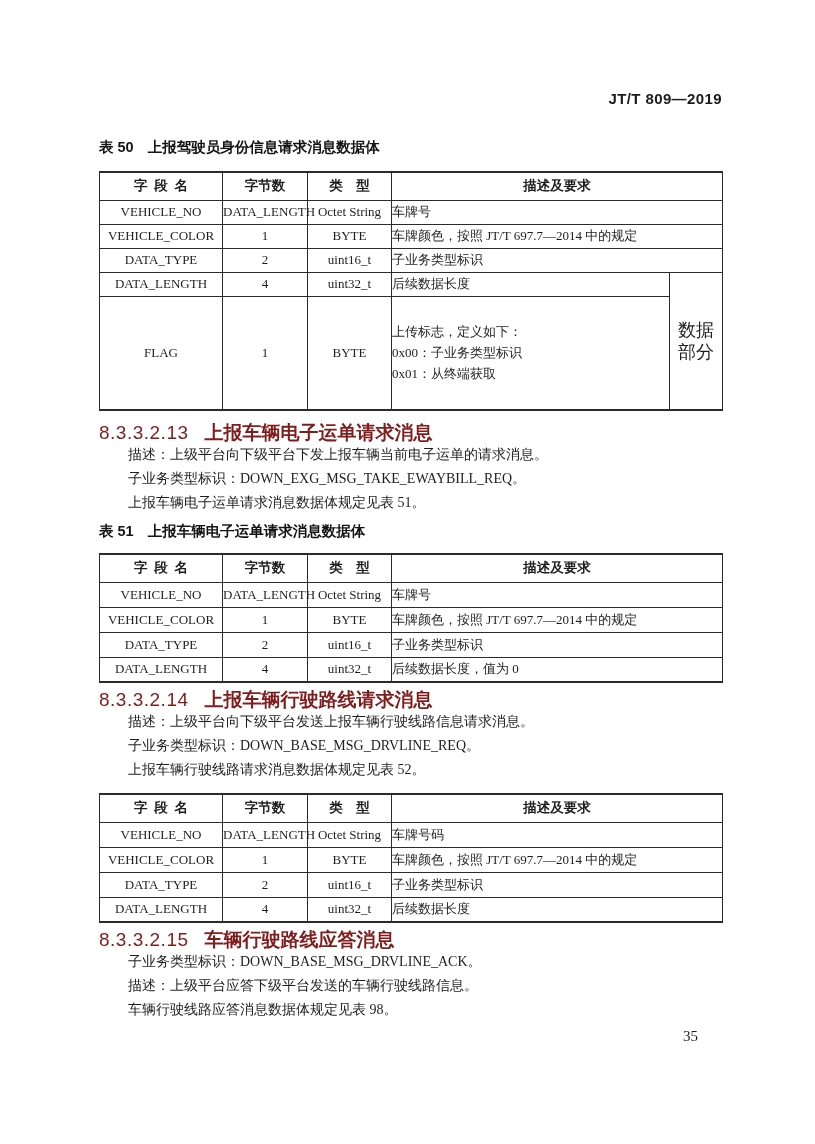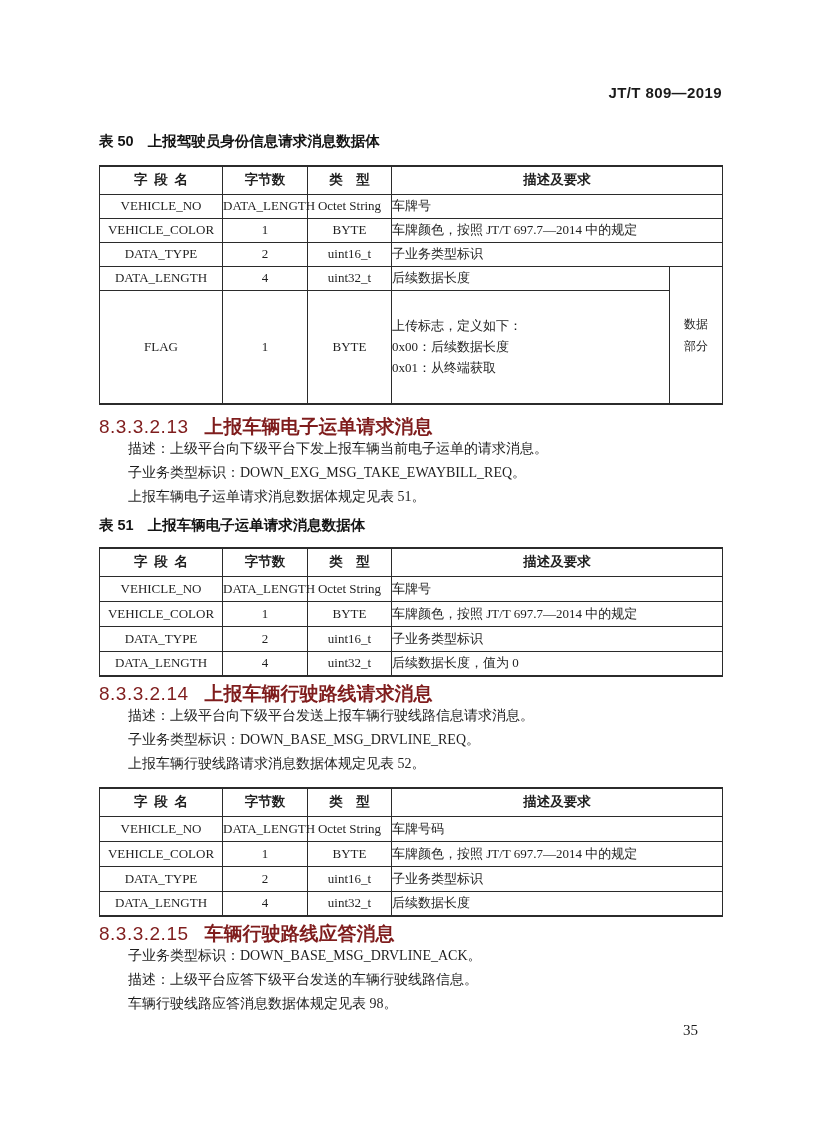--- a/index.html
+++ b/index.html
@@ -4,21 +4,21 @@
 <style>
   * { margin:0; padding:0; box-sizing:border-box; }
   html,body { background:#ffffff; }
   .page {
     position:relative;
     width:815px; height:1124px;
     background:#ffffff;
     color:#1e1e1e;
     font-family:"Liberation Serif", serif;
     overflow:hidden;
-    margin:0 auto;
+    margin:6px auto;
   }
   .content {
     position:absolute;
     left:99px; top:0;
     width:623px;
   }
   .doc-header {
     padding-top:84px;
     text-align:right;
     font-family:"Liberation Sans", sans-serif;
@@ -62,21 +62,21 @@
     text-align:center;
     white-space:pre;
   }
   .r-head  { height:28px; }
   .r-std50 { height:24px; }
   .r-flag  { height:114px; }
   .r-std   { height:25px; }
   .c-center { text-align:center; }
   .c-desc { text-align:left; padding-left:13px; }
   .c-desc .line { line-height:21px; }
-  .c-group { text-align:center; font-size:12px; }
+  .c-group { text-align:center; font-size:18px; }
   .c-group .line { line-height:22px; }
 
   .sec-head {
     font-family:"Liberation Sans", sans-serif;
     font-size:19px;
     color:#7f1d1d;
     line-height:20px;
   }
   .sec-head .sec-num { letter-spacing:0.5px; margin-right:16px; font-weight:normal; }
   .sec-head .sec-title { font-weight:bold; }
@@ -151,21 +151,21 @@
           <div class="line">数据</div>
           <div class="line">部分</div>
         </td>
       </tr>
       <tr class="r-flag">
         <td class="c-center">FLAG</td>
         <td class="c-center">1</td>
         <td class="c-center">BYTE</td>
         <td class="c-desc">
           <div class="line">上传标志，定义如下：</div>
-          <div class="line">0x00：后续数据长度</div>
+          <div class="line">0x00：子业务类型标识</div>
           <div class="line">0x01：从终端获取</div>
         </td>
       </tr>
     </tbody>
       </table>
 
     <div class="sec-head sec13">
       <span class="sec-num">8.3.3.2.13</span><span class="sec-title">上报车辆电子运单请求消息</span>
     </div>
     <p class="para">描述：上级平台向下级平台下发上报车辆当前电子运单的请求消息。</p>

